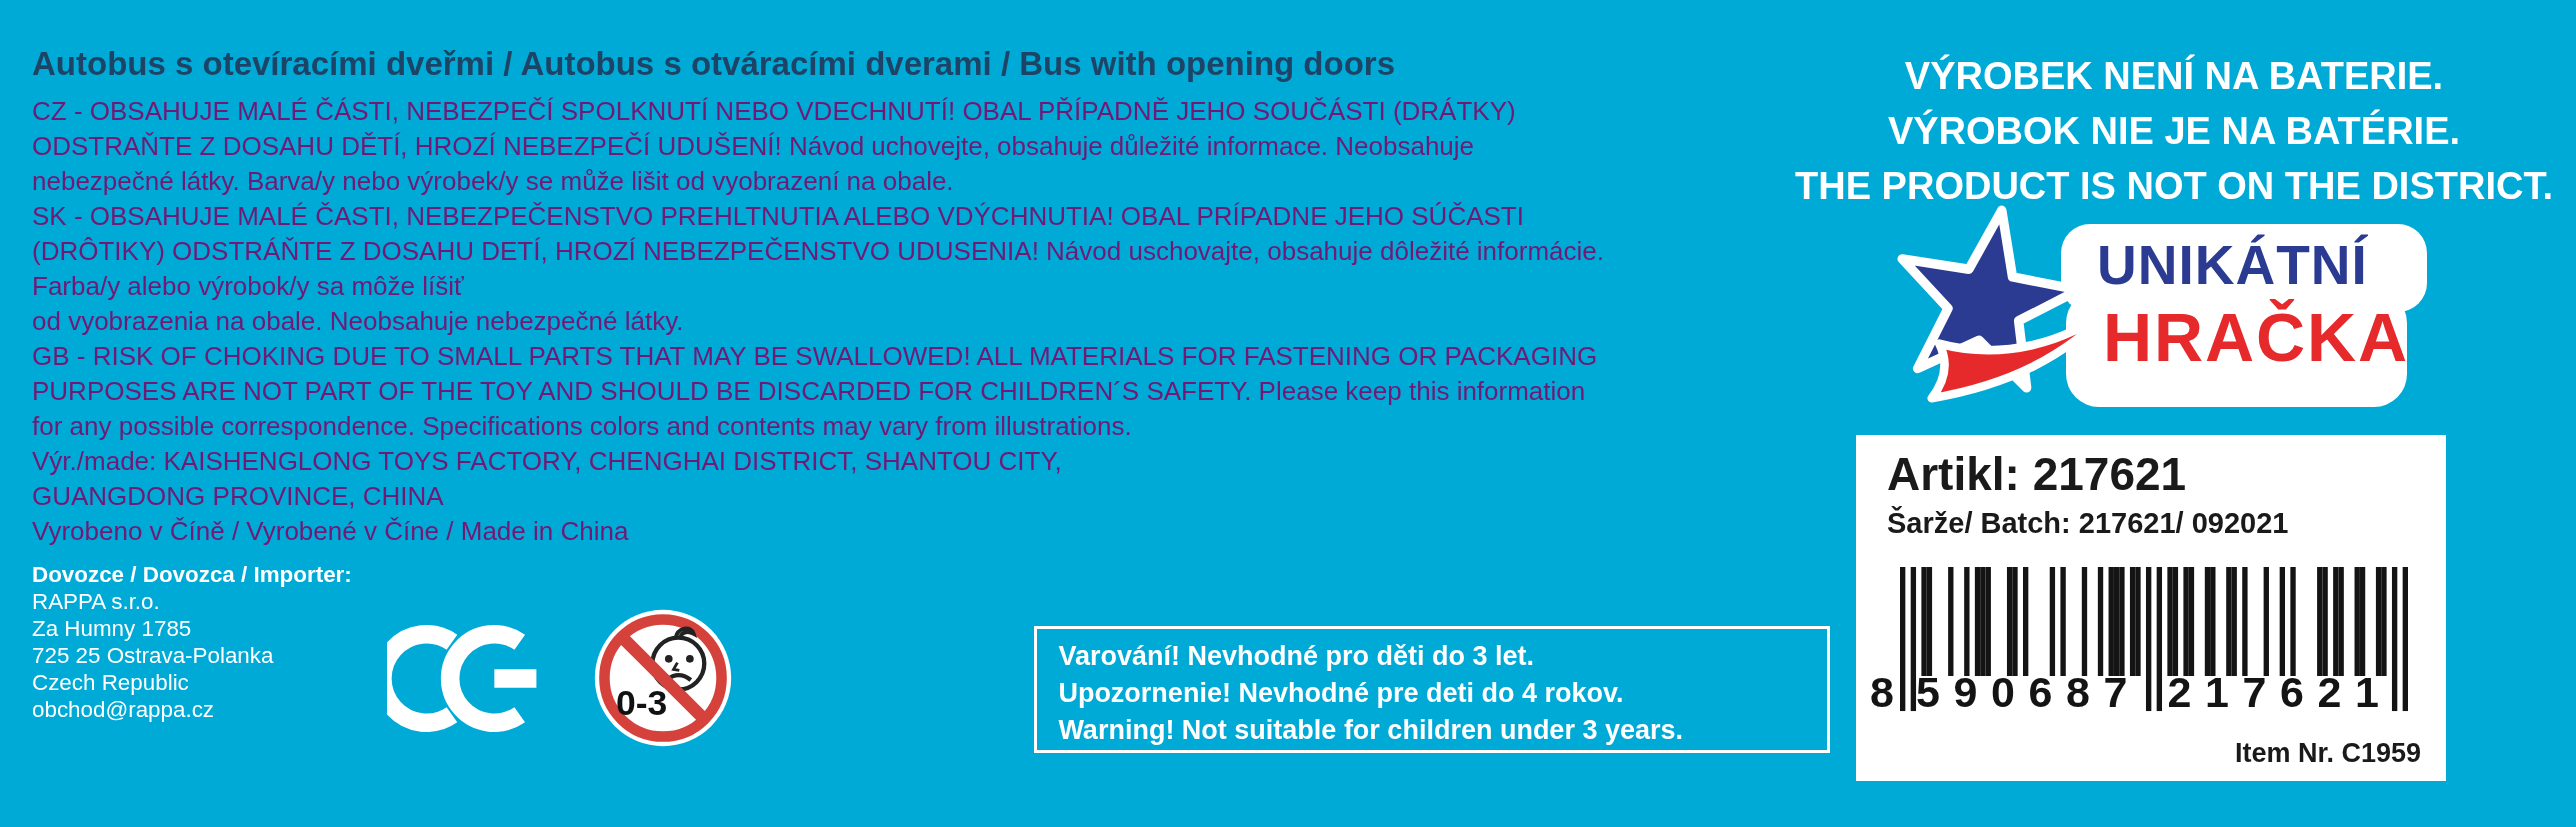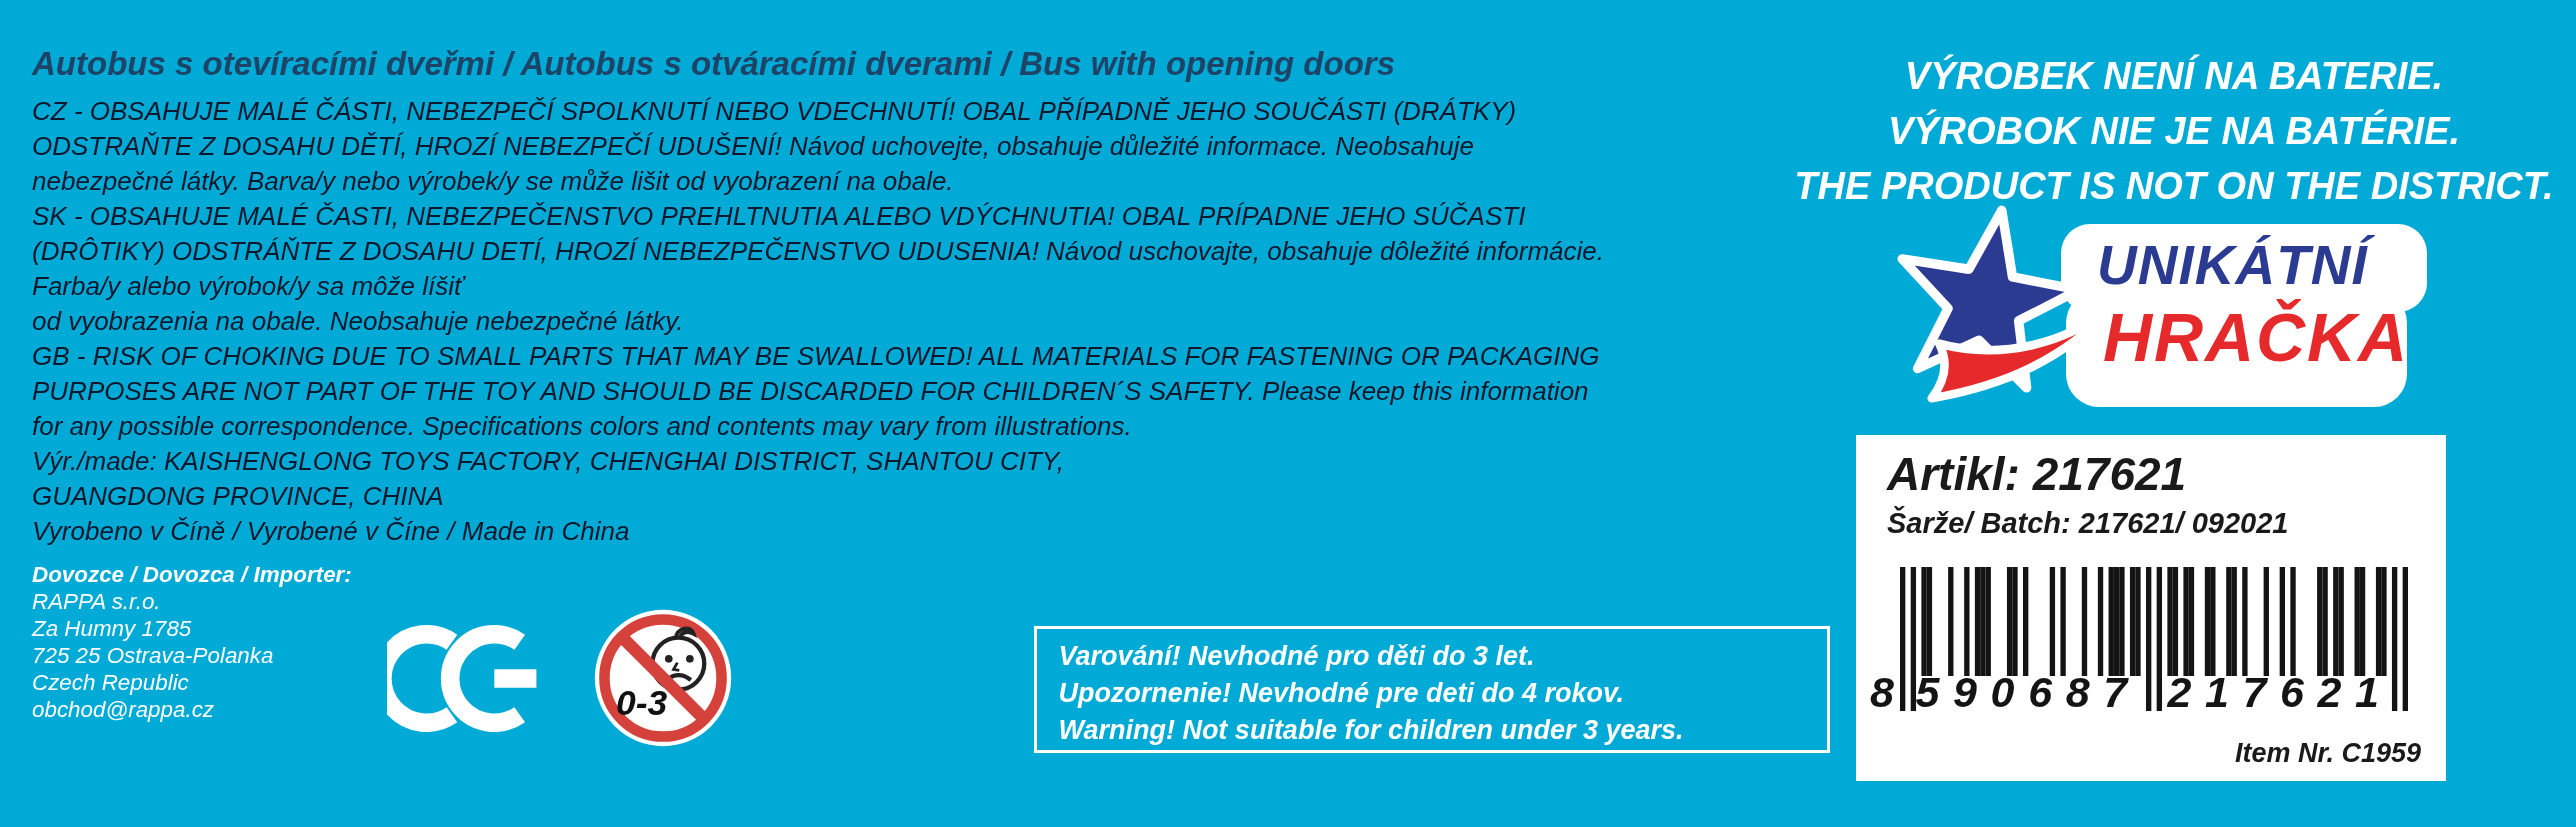--- a/index.html
+++ b/index.html
@@ -1,19 +1,19 @@
 <!DOCTYPE html>
 <html><head>
 <meta charset="utf-8">
 <style>
   html,body{margin:0;padding:0;}
   body{width:2576px;height:827px;background:#00AAD7;font-family:"Liberation Sans",sans-serif;overflow:hidden;}
-  .stage{position:relative;width:2248px;height:827px;background:#00AAD7;font-style:italic;}
+  .stage{position:relative;width:2248px;height:827px;background:#00AAD7;}
   .title{position:absolute;left:32px;top:45px;font-size:33px;font-weight:bold;color:#1D4467;white-space:nowrap;}
-  .bodytext{position:absolute;left:32px;top:94px;color:#0f172a;font-size:26px;line-height:35px;}
+  .bodytext{position:absolute;left:32px;top:94px;color:#701a75;font-size:26px;line-height:35px;}
   .bodytext div{white-space:nowrap;}
   .importer{position:absolute;left:32px;top:561px;color:#fff;font-size:22.4px;line-height:27px;}
   .importer .head{font-weight:bold;}
   .importer div{white-space:nowrap;}
   .ce{position:absolute;left:387px;top:625px;}
   .age{position:absolute;left:591px;top:606px;}
   .warnbox{position:absolute;left:1034px;top:626px;width:796px;height:127px;border:3.9px solid #fff;box-sizing:border-box;}
   .warnbox .wline{color:#fff;font-weight:bold;font-size:27px;line-height:37px;margin-left:21.4px;white-space:nowrap;}
   .warnbox .wline:first-child{margin-top:8.8px;}
   .battery{position:absolute;left:1773px;top:49px;width:802px;text-align:center;color:#fff;font-weight:bold;font-size:38px;line-height:55px;}
@@ -23,21 +23,21 @@
   .logo .pill2{position:absolute;left:185px;top:82px;width:341px;height:117px;background:#fff;border-radius:33px;}
   .logo .star{position:absolute;left:-3.9px;top:-3.9px;}
   .logo .t1{position:absolute;left:216px;top:25px;font-size:55px;font-weight:bold;color:#2B3B92;white-space:nowrap;letter-spacing:1px;}
   .logo .t2{position:absolute;left:222px;top:90px;font-size:68px;font-weight:bold;color:#E62A2C;white-space:nowrap;letter-spacing:1.9px;}
   .infobox{position:absolute;left:1856px;top:435px;width:590px;height:346px;background:#fff;}
   .infobox .artikl{position:absolute;left:31px;top:11.7px;font-size:46px;font-weight:bold;color:#1a1a1a;white-space:nowrap;}
   .infobox .batch{position:absolute;left:31px;top:72px;font-size:29px;font-weight:bold;color:#1a1a1a;white-space:nowrap;}
   .barcode{position:absolute;left:44px;top:132px;width:508px;height:156px;}
   .barcode .digits{position:absolute;top:101px;font-size:43px;font-weight:bold;color:#141414;font-family:"Liberation Sans",sans-serif;}
   .barcode .first{left:-43px;width:37px;text-align:right;letter-spacing:0;}
-  .barcode .g1{left:15.6px;width:226px;letter-spacing:13.6px;}
+  .barcode .g1{left:15.6px;width:226px;text-align:center;letter-spacing:13.6px;}
   .barcode .g2{left:267px;width:226px;text-align:center;letter-spacing:13.6px;}
   .infobox .itemnr{position:absolute;right:25px;bottom:11.7px;font-size:27px;font-weight:600;color:#1a1a1a;white-space:nowrap;}
 </style>
 </head>
 <body>
 
 <div class="stage">
 
   <div class="title">Autobus s otevíracími dveřmi / Autobus s otváracími dverami / Bus with opening doors</div>
 

